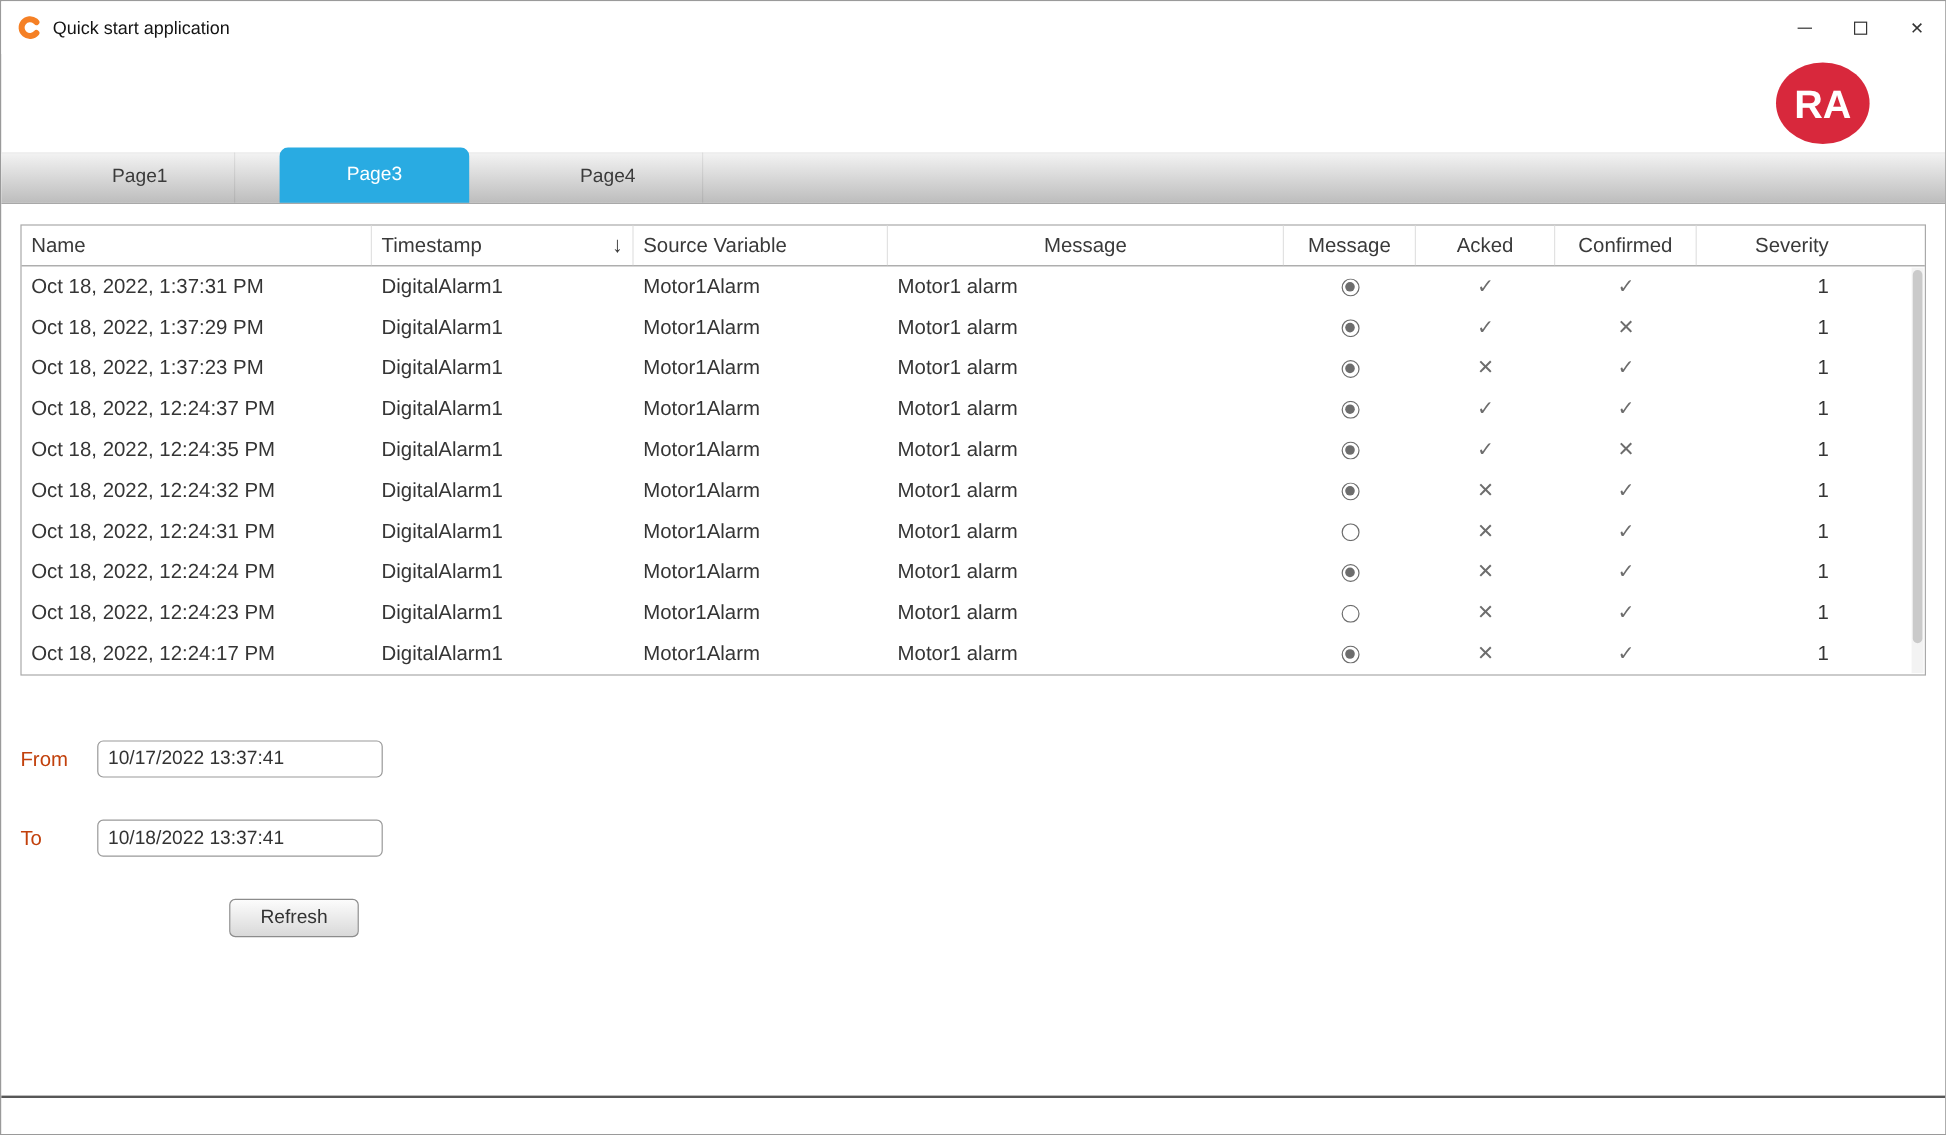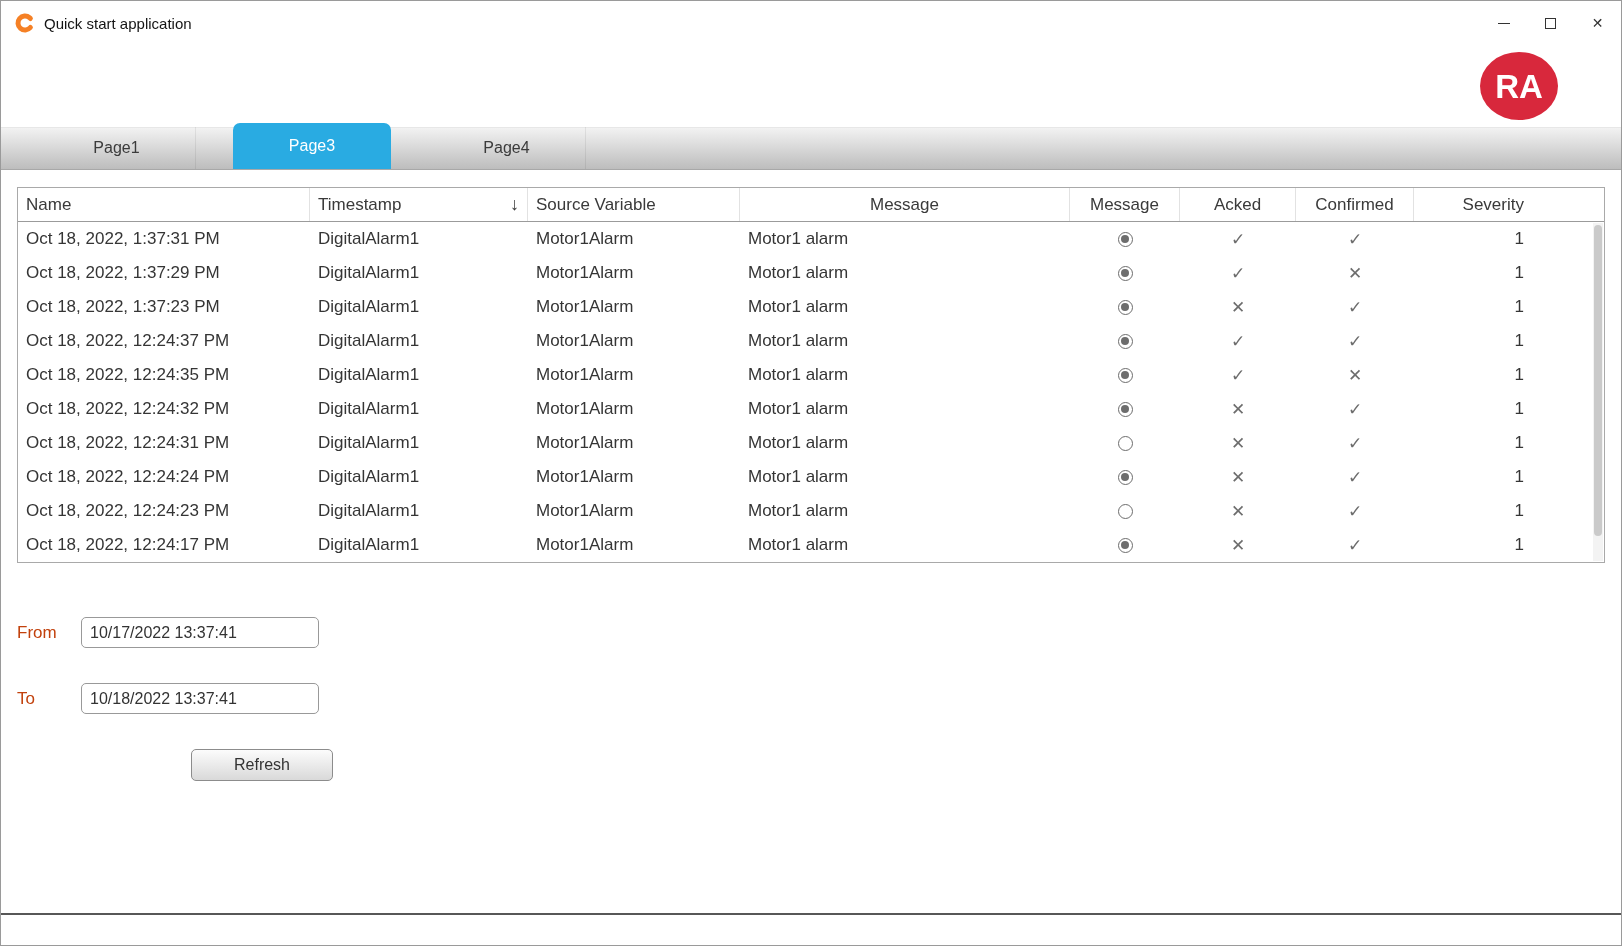--- a/index.html
+++ b/index.html
@@ -53,21 +53,21 @@
   
   .vscroll { position:absolute; top:35px; bottom:1px; right:1px; width:10px; background:#f3f3f3; }
   .vthumb { position:absolute; top:2px; left:1px; right:1px; height:92%; background:#cacaca; border-radius:4px; }
 
   
   .filters { margin:54px 0 0 16px; }
   .filter-row { display:flex; align-items:center; margin-bottom:35px; }
   .flabel { width:64px; font-size:17px; color:#c2410c; }
   .finput { width:238px; height:31px; border:1px solid #999; border-radius:5px; padding:0 8px;
             font-size:16px; color:#333; font-family:inherit; background:#fff; }
-  .refresh { margin-left:174px; width:142px; height:32px; border:1px solid #8c8c8c; border-radius:5px;
+  .refresh { margin-left:174px; width:108px; height:32px; border:1px solid #8c8c8c; border-radius:5px;
              background:linear-gradient(#fcfcfc,#d9d9d9); font-size:16px; color:#333;
              font-family:inherit; cursor:pointer; }
 
   
   .footer-line { position:absolute; left:0; right:0; bottom:30px; border-top:2px solid #575757; }
 </style>
 </head>
 <body>
 
 <div class="window">

